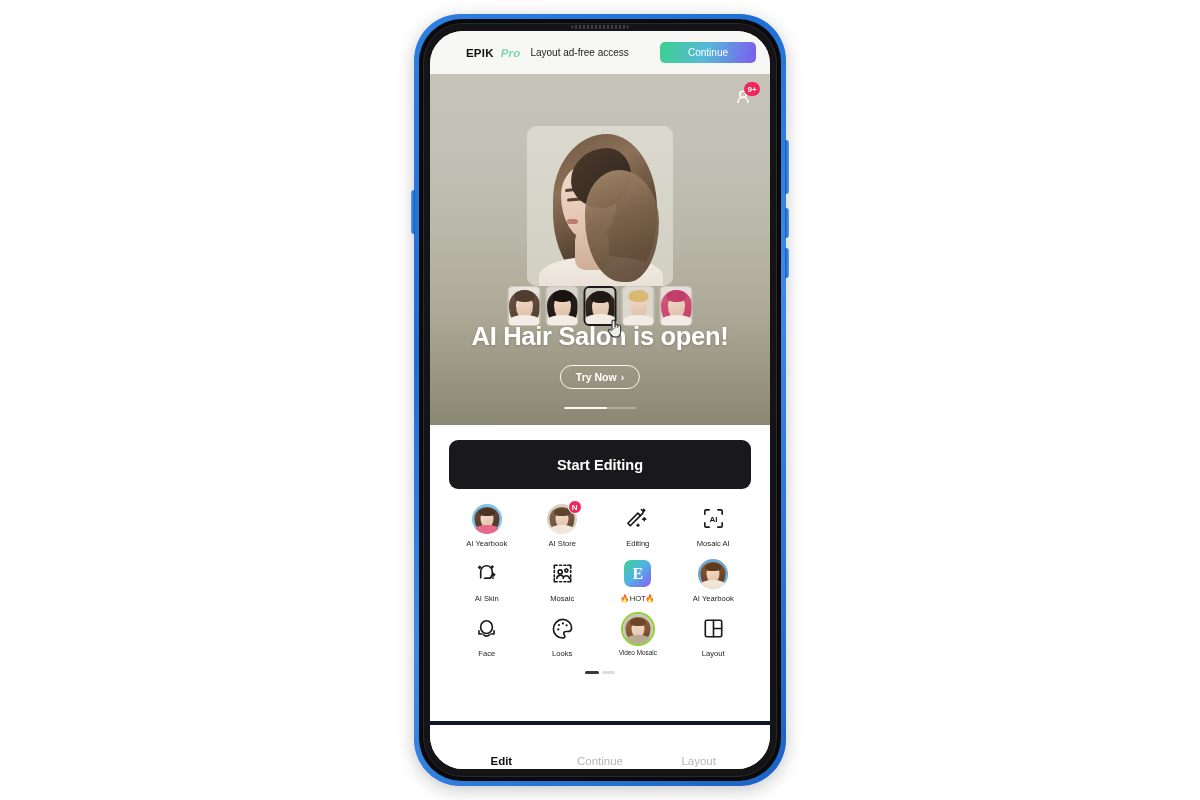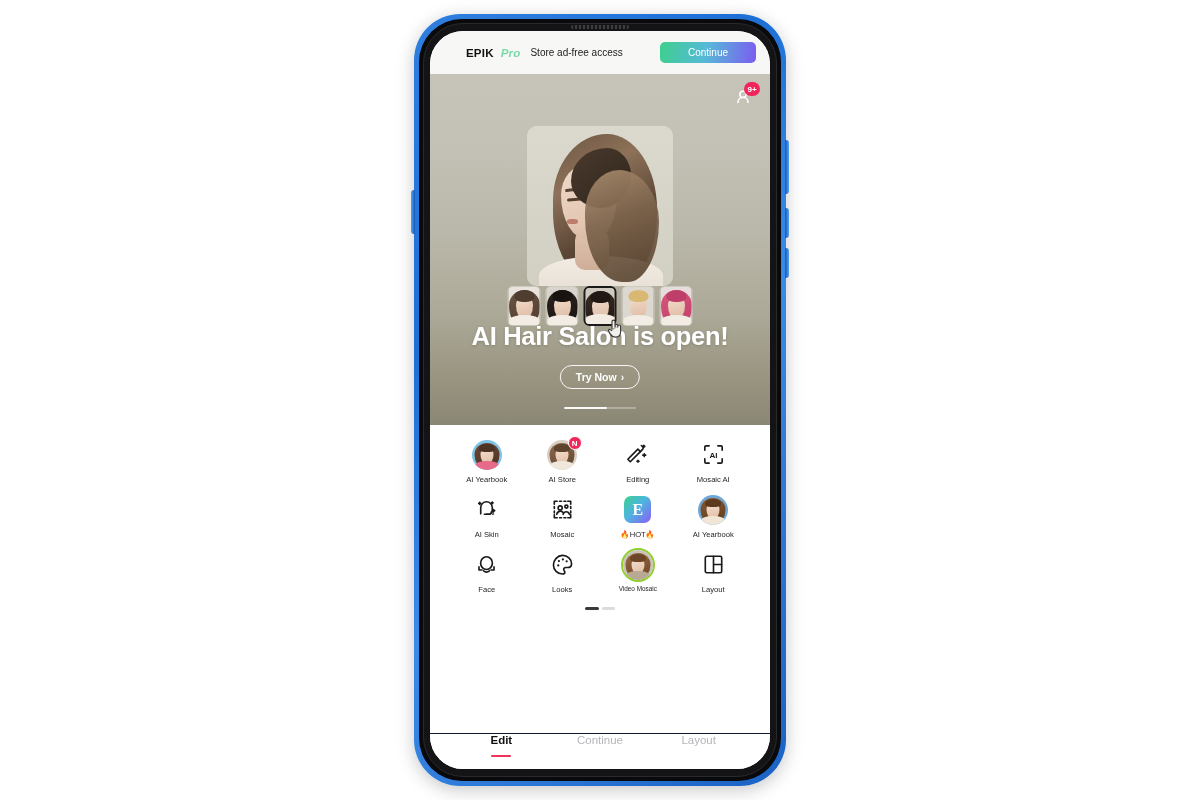--- a/index.html
+++ b/index.html
@@ -410,24 +410,24 @@
     margin-top: 13px;
     display: flex; justify-content: center; align-items: center; gap: 3px;
   }
   .grid-dots i { display:block; height: 2.5px; border-radius: 2px; }
   .grid-dots i.on { width: 14px; background: #3a3a3c; }
   .grid-dots i.off { width: 13px; background: #dcdcde; }
 
   
   .tabbar {
     margin-top: auto;
-    height: 36px;
-    border-top: 1px solid #0f172a;
+    height: 48px;
+    border-top: 4px solid #0f172a;
     display: flex;
-    align-items: flex-start;
+    align-items: flex-end;
     margin-left: -19px; margin-right: -19px;
     padding: 0 22px;
   }
   .tab {
     flex: 1;
     text-align: center;
     font-size: 11.5px;
     color: #b6b6bb;
     position: relative;
     cursor: pointer;
@@ -458,21 +458,21 @@
   <div class="side-btn vol-dn"></div>
   <div class="side-btn-left"></div>
 
   <div class="speaker"></div>
 
   <div class="screen">
 
     <div class="promo">
       <span class="epik-word">EPIK</span>
       <span class="pro-word">Pro</span>
-      <span class="promo-text">Store ad-free access</span>
+      <span class="promo-text">Layout ad-free access</span>
       <button class="continue-btn">Continue</button>
     </div>
 
     <div class="hero">
 
       <div class="notif">
         <svg viewBox="0 0 26 26" fill="none">
           <path d="M8 16.5c0-3 2.2-5.2 5-5.2s5 2.2 5 5.2" stroke="#fff" stroke-width="1.6" stroke-linecap="round"></path>
           <circle cx="13" cy="8.4" r="3.1" stroke="#fff" stroke-width="1.6"></circle>
         </svg>
@@ -544,20 +544,21 @@
         <span>›</span>
       </button>
 
       <div class="hero-indicator">
           <i></i>
         </div>
     </div>
 
     <div class="sheet">
 
+      <button class="start-editing">Start Editing</button>
 
       <div class="grid" id="tool-grid">
           <div class="tile">
             <div class="tile-ico">
               <div class="avatar-ico">
                 <div class="av-bg" style="background:#7fc3e8"></div>
                 <div class="av-hair" style="background:linear-gradient(160deg,#6d4a33,#4c3324)"></div>
                 <div class="av-face"></div>
                 <div class="av-bangs" style="background:#4c3324"></div>
                 <div class="av-body" style="background:#e86a8a"></div>

